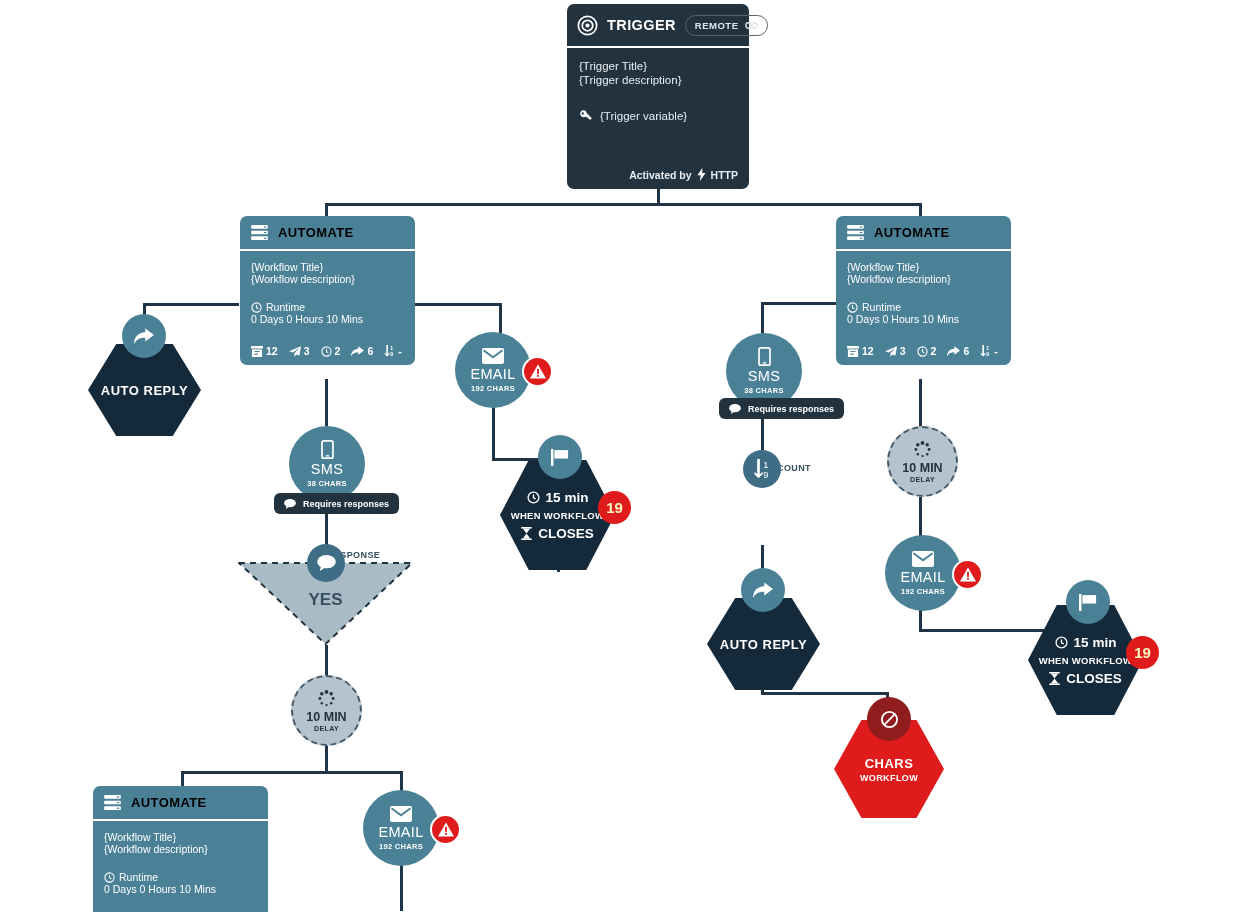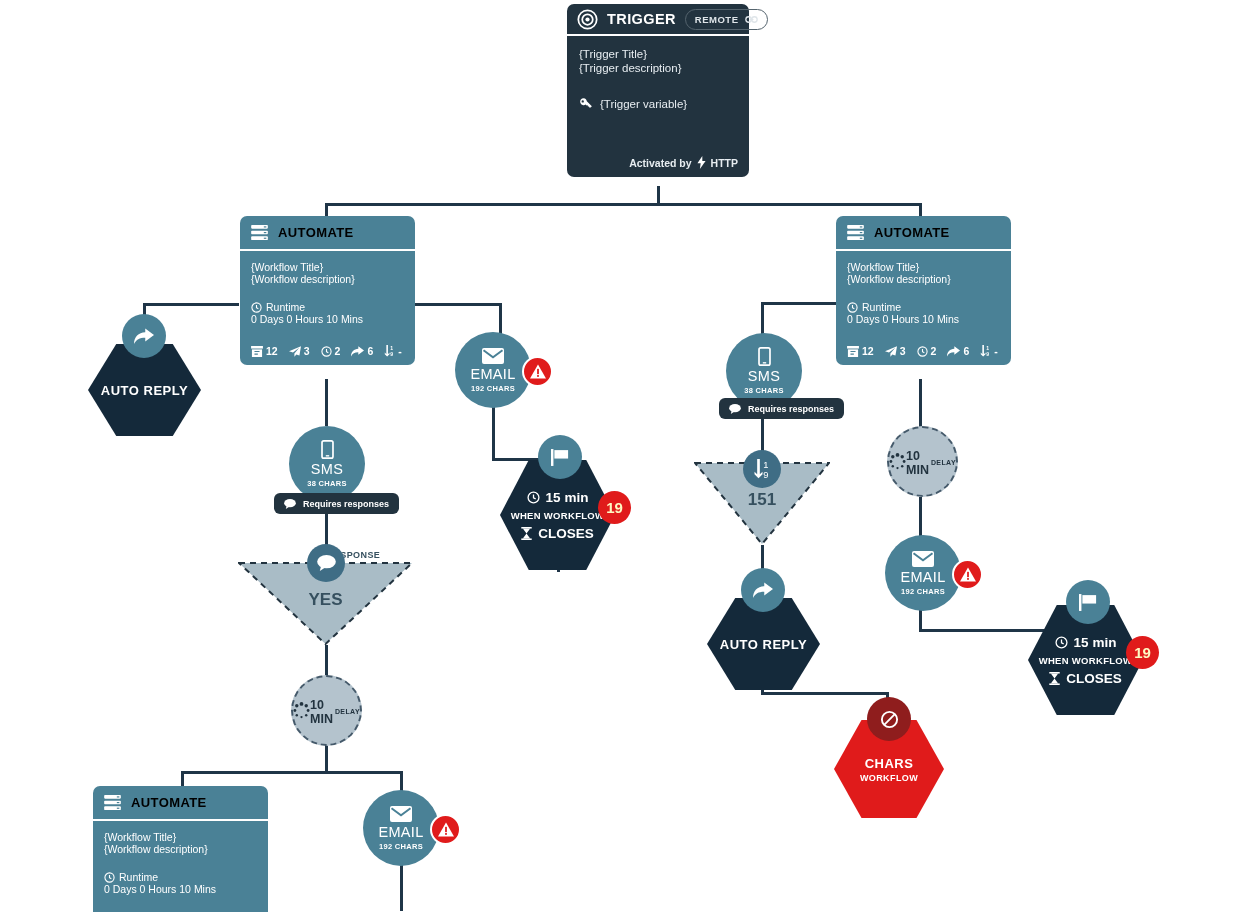--- a/index.html
+++ b/index.html
@@ -15,21 +15,21 @@
   .line { position: absolute; background: #1f3547; z-index: 1; }
   .lv { width: 3px; }
   .lh { height: 3px; }
   .dot { position: absolute; width: 15px; height: 15px; border-radius: 50%;
          background: #1f3547; z-index: 3; }
 
   
   .trigger { position: absolute; z-index: 4; width: 182px; }
   .trigger-head {
     background: #22333f; border-radius: 7px 7px 0 0;
-    height: 30px; display: flex; align-items: center; padding: 0 10px; gap: 9px;
+    height: 42px; display: flex; align-items: center; padding: 0 10px; gap: 9px;
   }
   .trigger-title { color: #fff; font-size: 14.5px; font-weight: bold; letter-spacing: .4px; }
   .remote-pill {
     margin-left: auto; border: 1.5px solid #55646e; border-radius: 12px;
     height: 21px; padding: 0 9px; display: flex; align-items: center; gap: 6px;
     color: #dfe5e9; font-size: 9.5px; font-weight: bold; letter-spacing: .5px;
   }
   .trigger-body {
     background: #22333f; border-radius: 0 0 7px 7px; margin-top: 2px;
     height: 141px; padding: 12px 12px 9px; position: relative; color: #e7edf1;
@@ -66,21 +66,21 @@
   .warn-badge { position: absolute; right: -22px; top: 24px; width: 31px; height: 31px;
     border-radius: 50%; background: #e01b1b; border: 2.5px solid #fff;
     display: flex; align-items: center; justify-content: center; z-index: 6; }
   .req-badge { position: absolute; z-index: 6; background: #22333f; border-radius: 6px;
     height: 21px; padding: 0 10px; display: flex; align-items: center; gap: 7px;
     color: #fff; font-size: 9px; font-weight: bold; white-space: nowrap; }
 
   
   .delay-node { position: absolute; z-index: 4; width: 71px; height: 71px; border-radius: 50%;
     background: #b4c3cd; border: 2px dashed #44596a; color: #22333f;
-    display: flex; align-items: center; justify-content: center; }
+    display: flex; flex-direction: column; align-items: center; justify-content: center; }
   .dn-label { font-size: 12.5px; font-weight: bold; margin-top: 3px; }
   .dn-sub { font-size: 7px; font-weight: bold; letter-spacing: .4px; margin-top: 1px; }
 
   
   .hex { position: absolute; z-index: 4;
     clip-path: polygon(25% 0%, 75% 0%, 100% 50%, 75% 100%, 25% 100%, 0% 50%);
     display: flex; flex-direction: column; align-items: center; justify-content: center;
     color: #fff; text-align: center; }
   .hex-dark { background: #14293a; }
   .hex-red  { background: #e01b1b; }
@@ -518,26 +518,20 @@
   <div class="req-badge" style="left:719px; top:398px;">
     <span>
       <svg width="12" height="10" viewBox="0 0 14 12" fill="#fff">
         <ellipse cx="7" cy="5" rx="7" ry="5"></ellipse>
           <path d="M3 8l-1 4 4-2.6z"></path>
       </svg>
     </span>
     <span>Requires responses</span>
   </div>
 
-  <div class="tri-wrap" style="left:694px; top:462px; width:136px; height:83px;">
-    <svg class="tri" viewBox="0 0 136 83" preserveAspectRatio="none">
-      <polygon points="1,1 135,1 68,82" fill="#a9bcc6" stroke="#22333f" stroke-width="2" stroke-dasharray="6 5"></polygon>
-    </svg>
-    <div class="tri-text">151</div>
-  </div>
   <div class="tri-tag" style="left:777px; top:463px;">COUNT</div>
   <div class="tri-icon" style="left:743px; top:450px;">
     <svg width="19" height="20" viewBox="0 0 14 15" fill="#fff">
       <path d="M3 0v11.5l-2-2 0 2 3 3 3-3 0-2-2 2V0z"></path>
       <text x="7.5" y="6.5" font-size="7" fill="#fff" font-family="sans-serif">1</text>
       <text x="7.5" y="14.5" font-size="7" fill="#fff" font-family="sans-serif">9</text>
     </svg>
   </div>
 
   <div class="hex hex-dark" style="left:707px; top:598px; width:113px; height:92px;">

